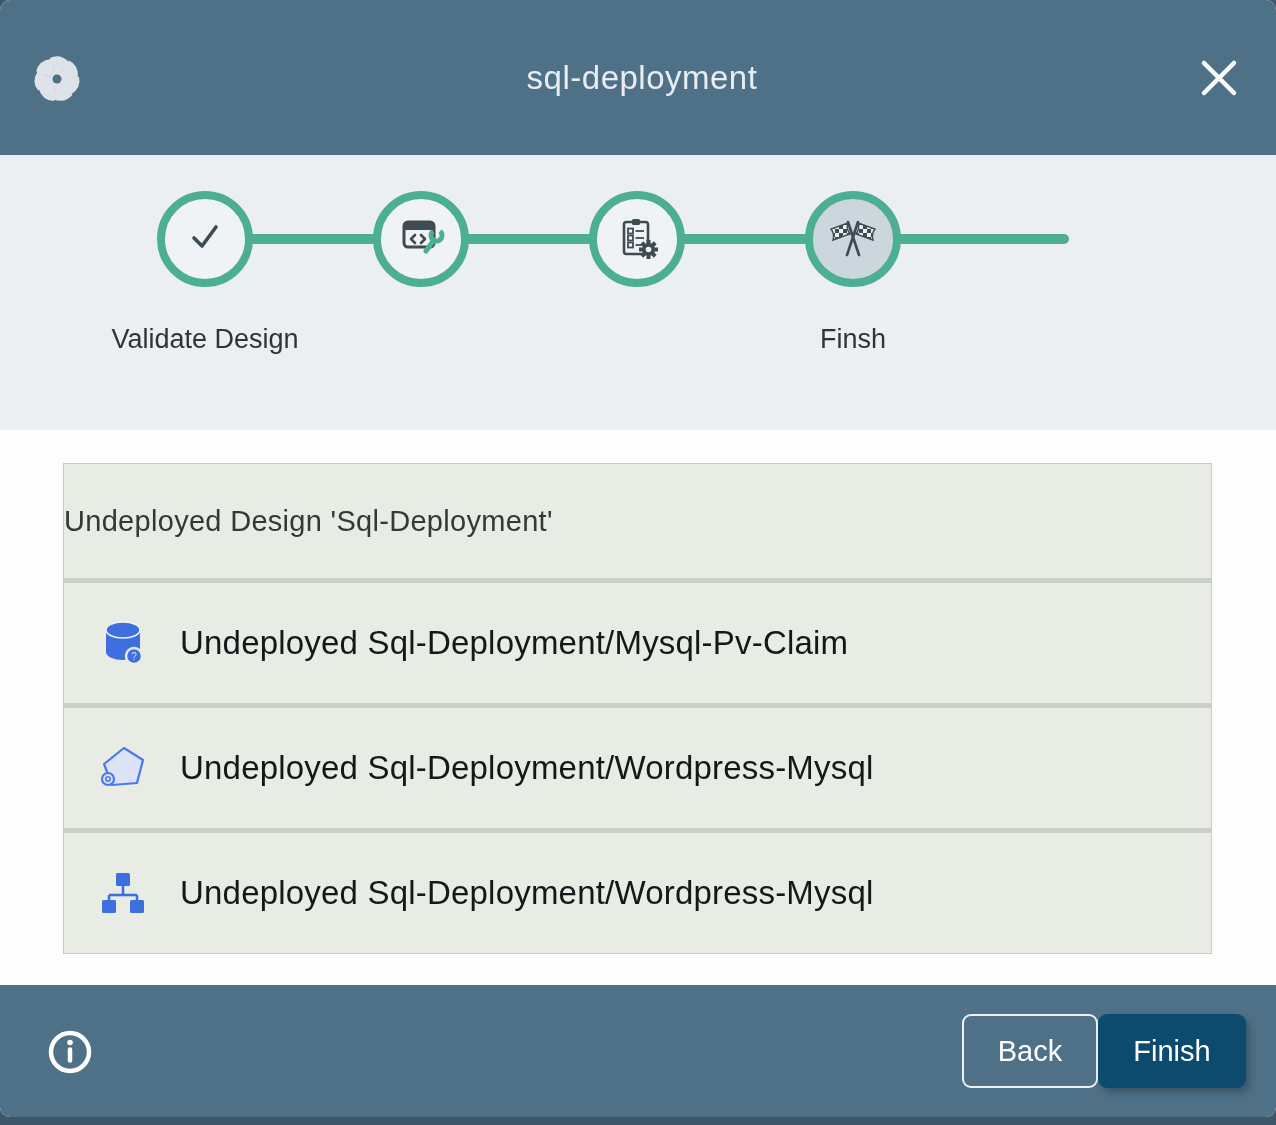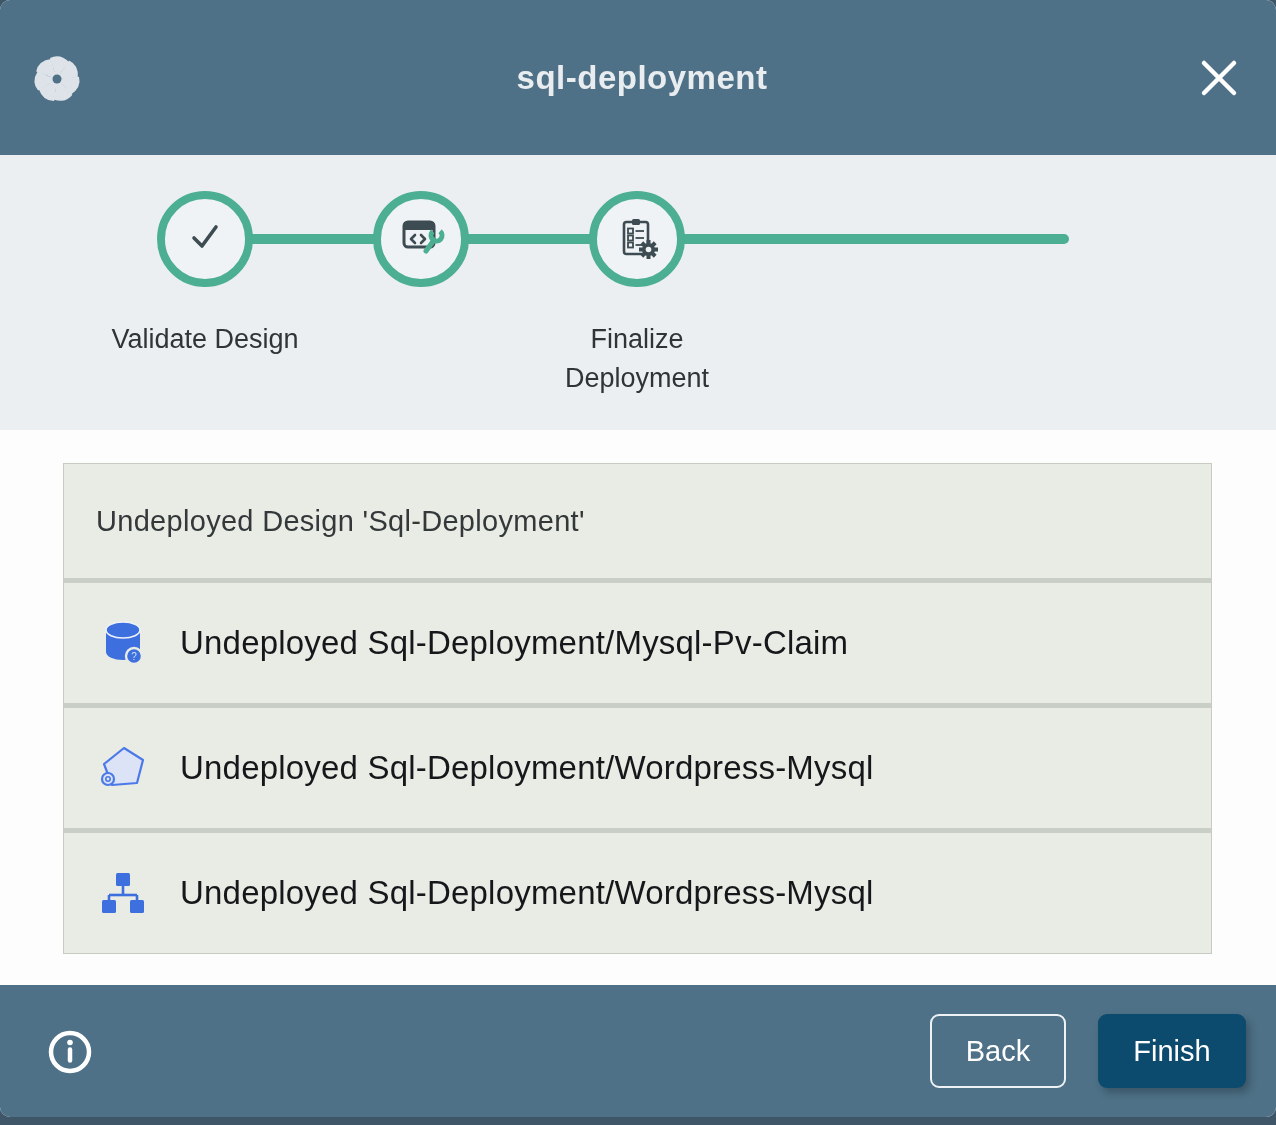--- a/index.html
+++ b/index.html
@@ -15,21 +15,21 @@
     display:flex;flex-direction:column;
   }
   
   .header{
     height:155px;background:#4e7187;position:relative;
     display:flex;align-items:center;flex:0 0 auto;
   }
   .logo{position:absolute;left:28px;top:50px;width:58px;height:58px;}
   .title{
     position:absolute;left:8px;right:0;text-align:center;
-    color:#e9edf0;font-size:33px;font-weight:700;letter-spacing:0.5px;
+    color:#e9edf0;font-size:33px;font-weight:400;letter-spacing:0.5px;
   }
   .close-btn{
     position:absolute;right:34px;top:55px;width:46px;height:46px;
     background:transparent;border:none;cursor:pointer;padding:0;
   }
   
   .stepper{
     height:275px;background:#ebeff1;position:relative;flex:0 0 auto;
   }
   .connector{
@@ -53,41 +53,41 @@
   
   .content{background:#fdfdfd;flex:1 1 auto;position:relative;}
   .panel{
     position:absolute;left:63px;top:33px;width:1147px;
     border:1px solid #c7ccc3;background:#c9cec6;
   }
   .panel-row{
     background:#e9ece4;display:flex;align-items:center;
   }
   .panel-row + .panel-row{margin-top:5px;}
-  .row-header{height:114px;padding-left:32px;}
+  .row-header{height:114px;}
   .row-item{height:120px;padding-left:34px;}
   .row-header-text{
     font-size:29px;color:#33383a;font-weight:400;letter-spacing:0.3px;
   }
   .row-icon{width:50px;height:50px;flex:0 0 auto;}
   .row-text{
     margin-left:32px;font-size:33px;color:#15181a;letter-spacing:0.2px;
   }
   
   .footer{
     height:132px;background:#4e7187;flex:0 0 auto;position:relative;
     display:flex;align-items:center;
   }
   .info-btn{
     position:absolute;left:47px;top:44px;width:46px;height:46px;
     background:transparent;border:none;padding:0;cursor:pointer;
   }
   .footer-actions{
     position:absolute;right:30px;top:0;height:132px;
-    display:flex;align-items:center;gap:32px;
+    display:flex;align-items:center;
   }
   .btn{
     height:74px;border-radius:9px;font-size:29px;cursor:pointer;
     font-family:"Liberation Sans", sans-serif;color:#ffffff;
     display:flex;align-items:center;justify-content:center;
   }
   .btn-back{
     width:136px;background:transparent;border:2px solid #eef2f4;
   }
   .btn-finish{
@@ -192,23 +192,42 @@
                   <rect x="-2" y="-9.5" width="4" height="19" transform="rotate(45)"></rect>
                   <rect x="-2" y="-9.5" width="4" height="19" transform="rotate(90)"></rect>
                   <rect x="-2" y="-9.5" width="4" height="19" transform="rotate(135)"></rect>
                 </g>
                 <circle r="6.5" fill="#3d4b52"></circle>
                 <circle r="2.8" fill="#f0f3f5"></circle>
               </g>
             </svg>
           </span>
         </div>
-        <div class="step-label">Finalize Deployment</div>
-      </div>
-
+      </div>
+
+      <div class="step">
+        <div class="step-circle active">
+          <span>
+            <svg viewBox="0 0 52 48" width="52" height="48">
+              <defs>
+                <pattern id="chk" patternUnits="userSpaceOnUse" width="8" height="8">
+                  <rect width="8" height="8" fill="#eef1f2"></rect>
+                  <rect width="4" height="4" fill="#3d4b52"></rect>
+                  <rect x="4" y="4" width="4" height="4" fill="#3d4b52"></rect>
+                </pattern>
+              </defs>
+              <line x1="21" y1="9" x2="32" y2="42" stroke="#3d4b52" stroke-width="2.6" stroke-linecap="round"></line>
+              <line x1="31" y1="9" x2="20" y2="42" stroke="#3d4b52" stroke-width="2.6" stroke-linecap="round"></line>
+              <path d="M21 10 L4 16 Q8 21 6 27 L23 21 Q19 16 21 10 Z" fill="url(#chk)" stroke="#3d4b52" stroke-width="1.4"></path>
+              <path d="M31 10 L48 16 Q44 21 46 27 L29 21 Q33 16 31 10 Z" fill="url(#chk)" stroke="#3d4b52" stroke-width="1.4"></path>
+            </svg>
+          </span>
+        </div>
+        <div class="step-label">Finsh</div>
+      </div>
 
     </div>
   </div>
 
   <div class="content">
     <div class="panel">
 
       <div class="panel-row row-header">
         <span class="row-header-text">Undeployed Design 'Sql-Deployment'</span>
       </div>

